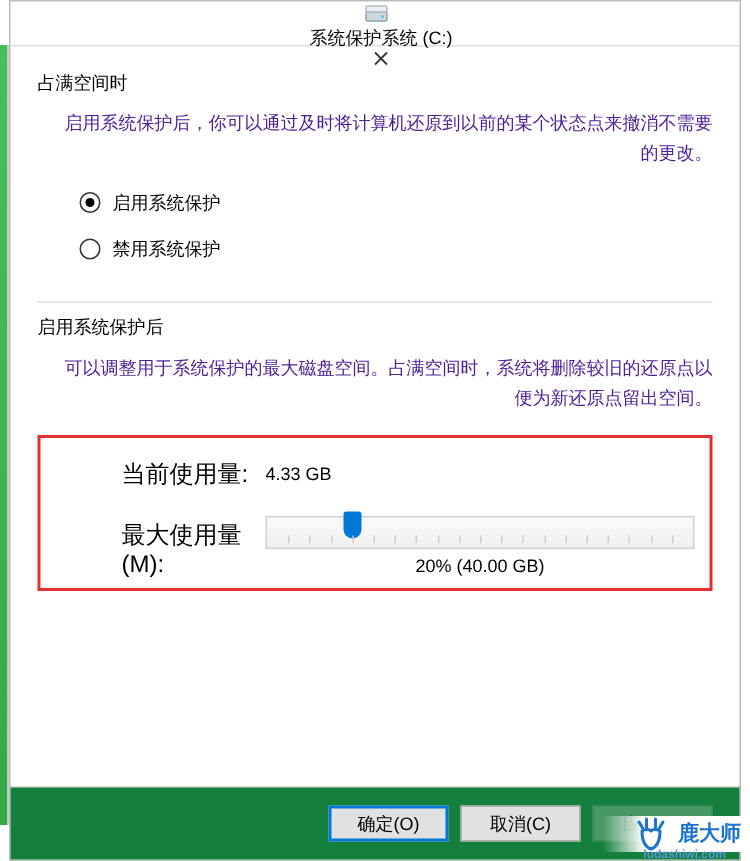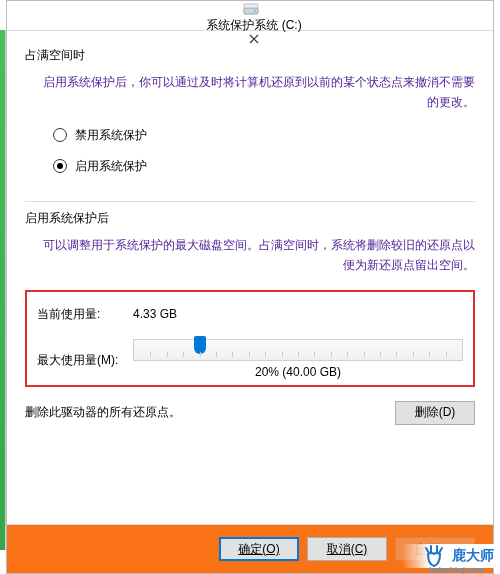--- a/index.html
+++ b/index.html
@@ -87,21 +87,21 @@
   .highlight-box {
     border: 2px solid #e03030;
     margin: 4px 0 12px 0;
     padding: 8px 10px 6px 10px;
   }
   .usage-row {
     display: flex;
     align-items: center;
     margin: 6px 0 12px 0;
   }
-  .usage-label { width: 96px; font-size: 12px; }
+  .usage-label { width: 96px; font-size: 16px; margin-left: 44px; }
   .usage-value { font-size: 12px; }
   .slider-track {
     position: relative;
     height: 22px;
     margin: 4px 0 2px 0;
     border: 1px solid #d0d0d0;
     background: linear-gradient(#fafafa,#f0f0f0);
   }
   .slider-thumb {
     position: absolute;
@@ -150,22 +150,21 @@
   .btn.default { border: 1px solid #0078d7; box-shadow: 0 0 0 1px #0078d7 inset; }
   .bottom-bar {
     border-top: 1px solid #ddd;
     padding: 12px 18px;
     display: flex;
     justify-content: flex-end;
     gap: 8px;
     position: absolute;
     left: 0; right: 0;
     bottom: 0;
-    background: #f97316;
-    text-decoration: underline;
+    background: #15803d;
   }
   .left-edge {
     position: absolute;
     left: 0; top: 30px;
     width: 6px; height: 520px;
     background: linear-gradient(#45c05a,#36a84a);
     border-right: 1px solid #ccc;
   }
   .watermark {
     position: absolute;
@@ -212,28 +211,28 @@
     </div>
   </div>
 
   <div class="content">
 
     <div class="section-title">占满空间时</div>
     <div class="section-desc">启用系统保护后，你可以通过及时将计算机还原到以前的某个状态点来撤消不需要的更改。</div>
 
     <div class="radios">
       <label class="radio-row">
-        <span class="radio-outer"></span>
-        <span>禁用系统保护</span>
-      </label>
-      <label class="radio-row">
         <span class="radio-outer">
             <span class="radio-inner"></span>
           </span>
         <span>启用系统保护</span>
+      </label>
+      <label class="radio-row">
+        <span class="radio-outer"></span>
+        <span>禁用系统保护</span>
       </label>
     </div>
 
     <hr class="hr">
 
     <div class="section-title">启用系统保护后</div>
     <div class="section-desc" style="margin-left:14px">可以调整用于系统保护的最大磁盘空间。占满空间时，系统将删除较旧的还原点以便为新还原点留出空间。</div>
 
     <div class="highlight-box">
       <div class="usage-row">
@@ -263,24 +262,20 @@
               <div class="tick" style="left: 80%;"></div>
               <div class="tick" style="left: 85%;"></div>
               <div class="tick" style="left: 90%;"></div>
               <div class="tick" style="left: 95%;"></div>
             </div>
           <div class="slider-label">20% (40.00 GB)</div>
         </div>
       </div>
     </div>
 
-    <div class="delete-section">
-      <div>删除此驱动器的所有还原点。</div>
-      <button class="btn">删除(D)</button>
-    </div>
 
   </div>
 
   <div class="bottom-bar">
     <button class="btn default">确定(O)</button>
     <button class="btn">取消(C)</button>
     <button class="btn" style="opacity:0.25">应用(A)</button>
   </div>
 
 </div>

